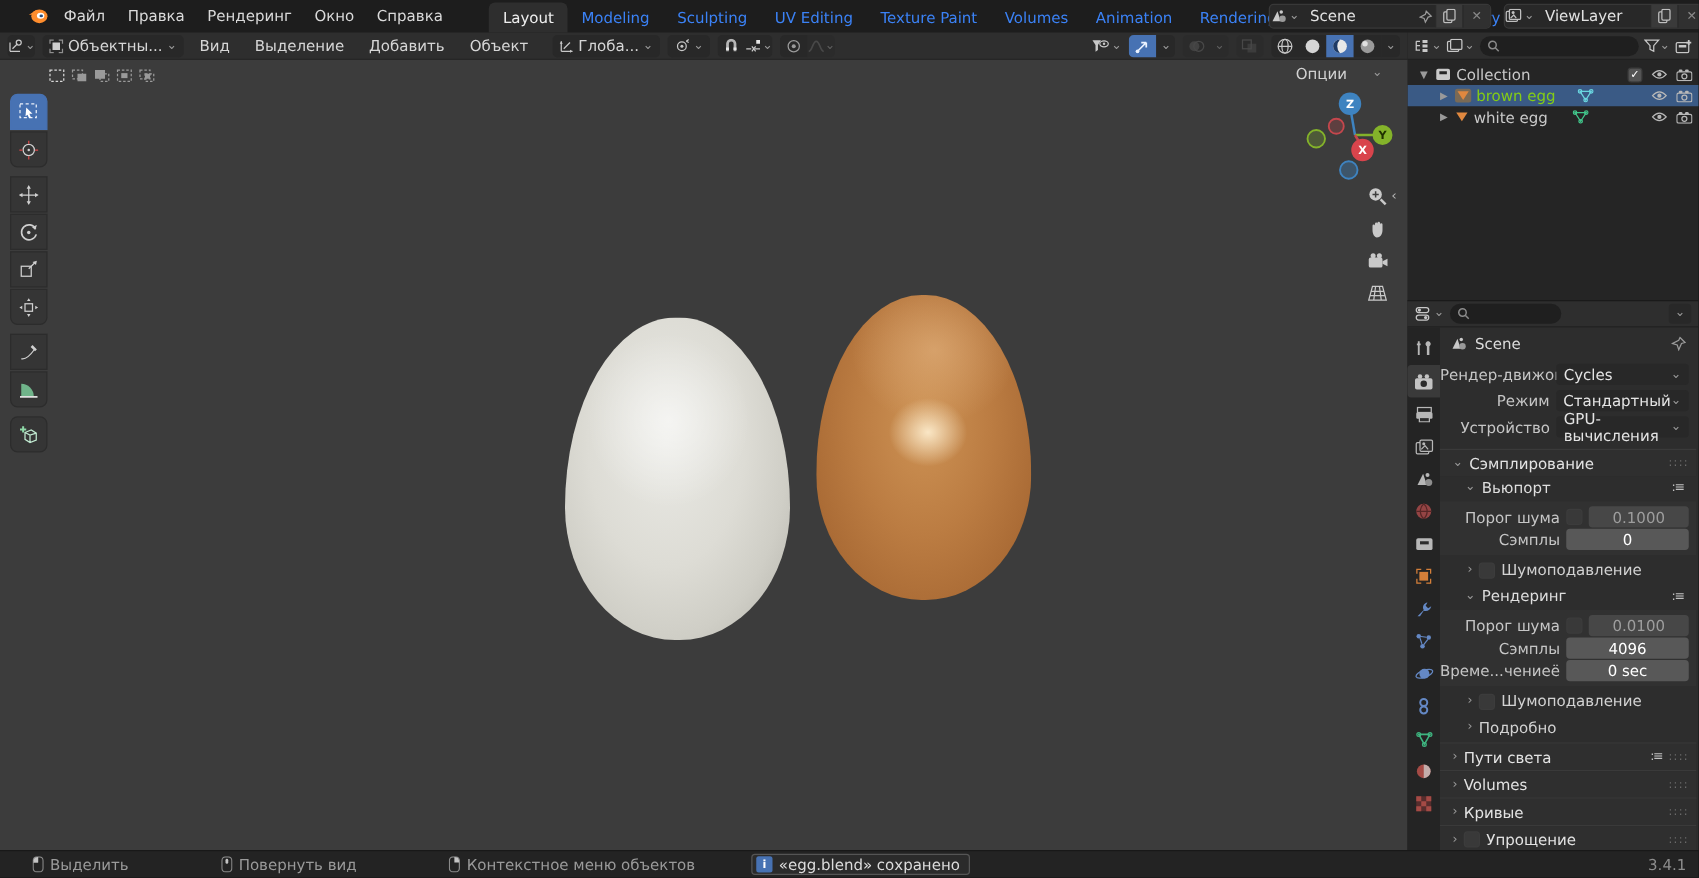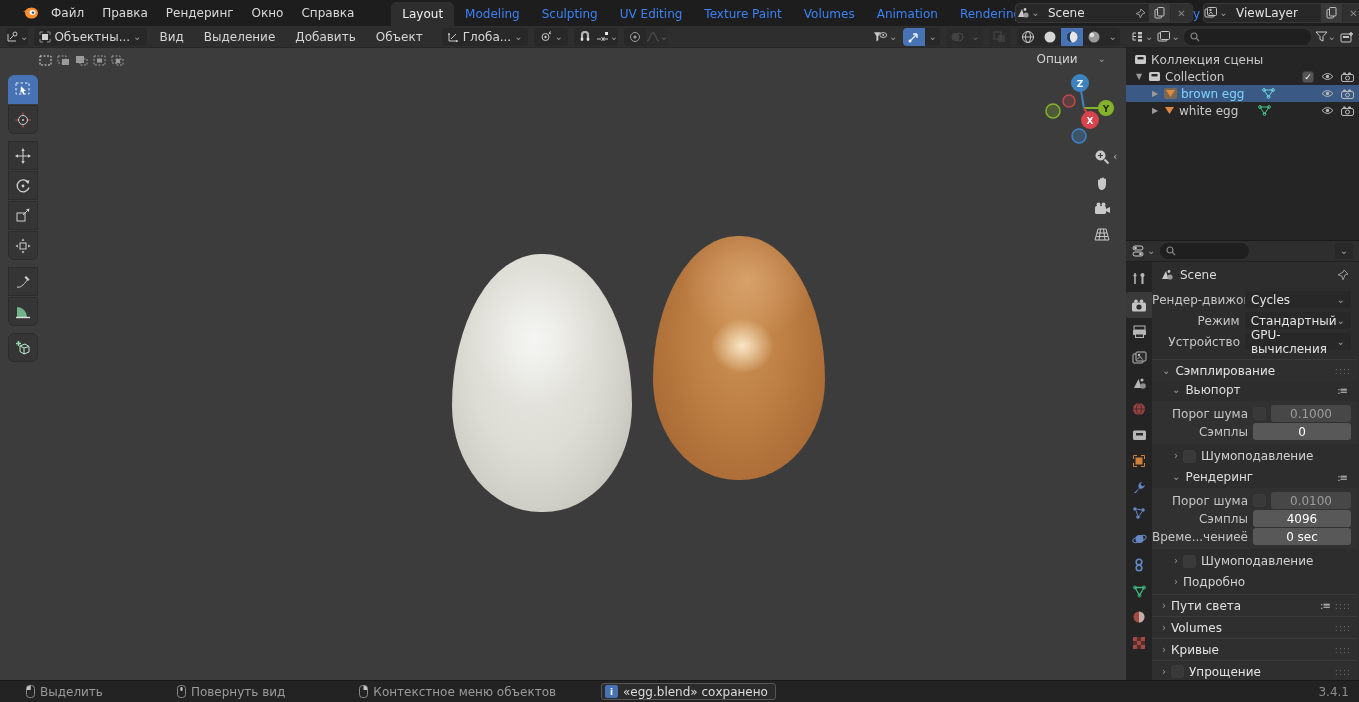--- a/index.html
+++ b/index.html
@@ -85,21 +85,21 @@
   .outliner-header { position:absolute; left:1126px; top:26px; width:233px; height:22px;
     background:#2e2e2e; display:flex; align-items:center; gap:4px; padding:0 5px;
     border-bottom:1px solid #202020; }
   .search { flex:1; height:16px; background:#1f1f1f; border-radius:8px;
     display:flex; align-items:center; padding:0 6px; gap:4px; }
   .outliner { position:absolute; left:1126px; top:48px; width:233px; height:192px;
     background:#252525; padding-top:3px; }
   .orow { display:flex; align-items:center; height:17px; gap:4px; padding:0 5px 0 8px; color:#c9c9c9; }
   .orow .grow { flex:1; }
   .orow.selected { background:#3a5a85; }
-  .oname-active { color:#7dd3fc; }
+  .oname-active { color:#84cc16; }
   .disc { width:10px; font-size:8px; color:#9a9a9a; text-align:center; }
   .oicons { display:flex; gap:7px; align-items:center; }
   .indent { width:12px; }
 
   
   .props-header { position:absolute; left:1126px; top:240px; width:233px; height:22px;
     background:#2e2e2e; display:flex; align-items:center; gap:5px; padding:0 6px;
     border-top:1px solid #1a1a1a; border-bottom:1px solid #202020;}
   .props { position:absolute; left:1126px; top:262px; width:233px; height:418px;
     background:#2d2d2d; display:flex; }
@@ -392,29 +392,20 @@
       <svg width="14" height="12" viewBox="0 0 14 12">
           <rect x="1" y="3" width="10" height="8" rx="1" fill="none" stroke="#c8c8c8"></rect>
           <rect x="3" y="5" width="6" height="2" fill="#c8c8c8"></rect>
           <path d="M11 1 V5 M9 3 H13" stroke="#c8c8c8" stroke-width="1.4"></path>
         </svg>
     </span>
   </div>
 
   <div class="outliner">
     <div class="orow">
-      <span class="i">
-        <svg width="13" height="11" viewBox="0 0 13 11">
-            <rect x="1" y="1" width="11" height="9" rx="1.5" fill="#c9c9c9"></rect>
-            <rect x="3.5" y="3" width="6" height="2.4" fill="#252525"></rect>
-          </svg>
-      </span>
-      <span>Коллекция сцены</span>
-    </div>
-    <div class="orow">
       <span class="disc">▼</span>
       <span class="i">
         <svg width="13" height="11" viewBox="0 0 13 11">
             <rect x="1" y="1" width="11" height="9" rx="1.5" fill="#c9c9c9"></rect>
             <rect x="3.5" y="3" width="6" height="2.4" fill="#252525"></rect>
           </svg>
       </span>
       <span>Collection</span>
       <span class="grow"></span>
       <span class="oicons">

